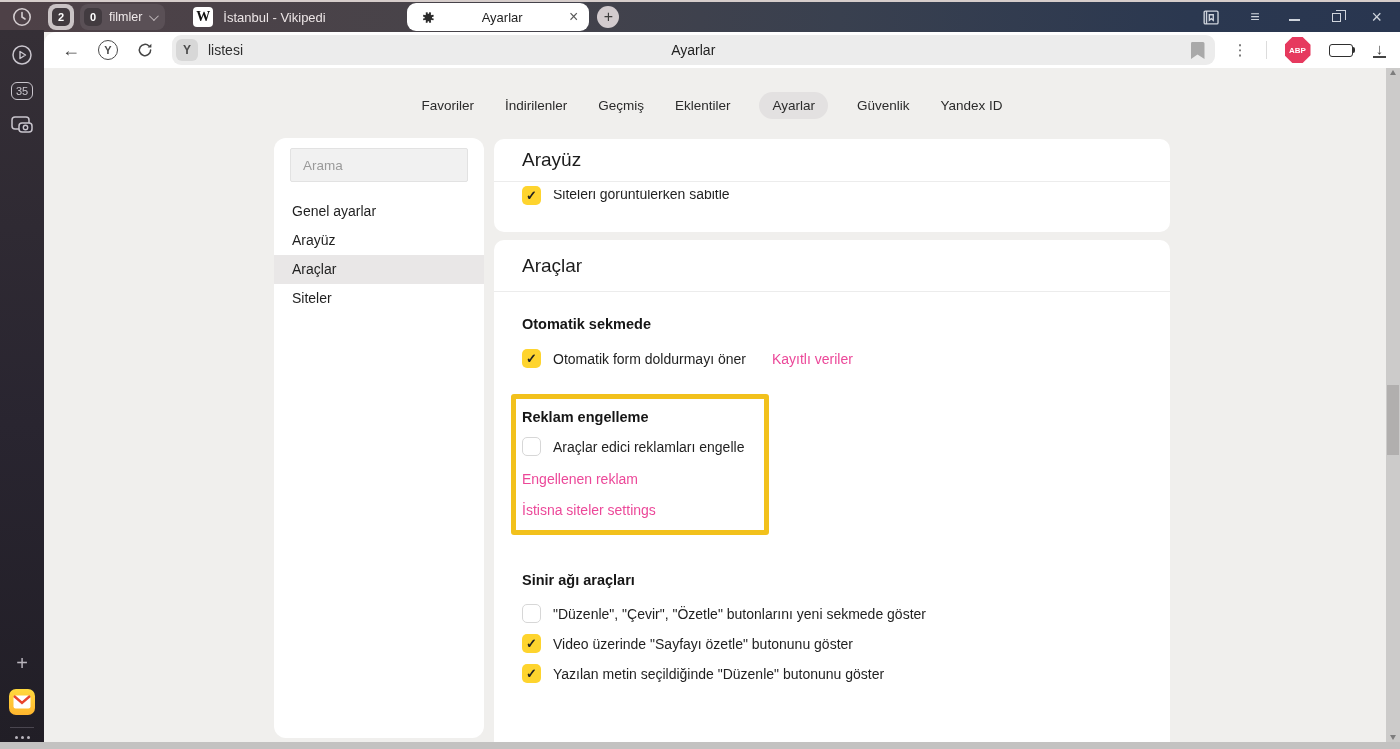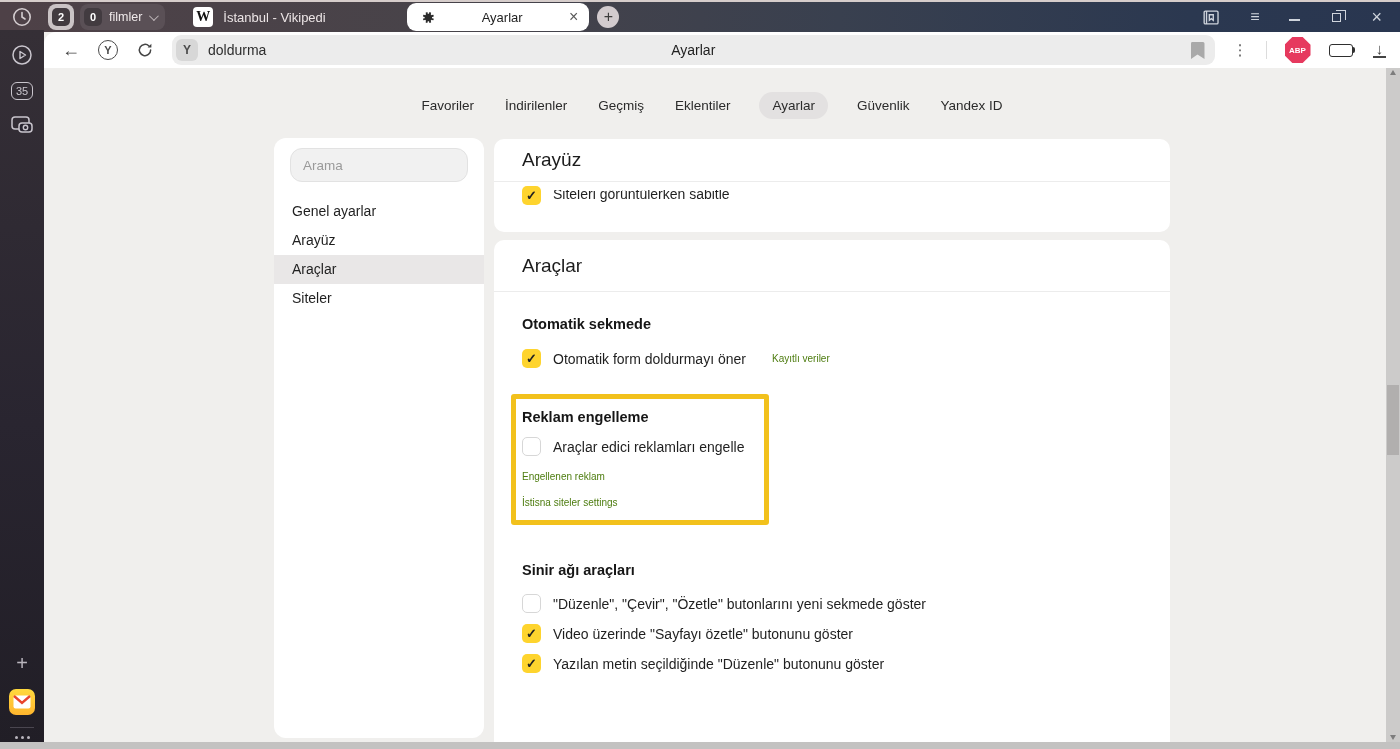--- a/index.html
+++ b/index.html
@@ -82,21 +82,21 @@
 
   
   .content { position:absolute; top:68px; left:44px; width:1356px; height:674px; background:#f0efed; }
   .navtabs { position:absolute; top:24px; left:0; right:20px; display:flex; justify-content:center;
     gap:27px; align-items:center; font-size:13.5px; color:#2b2b2b; }
   .navtabs .nt { padding:6px 2px; white-space:nowrap; }
   .navtabs .nt.active { background:#e3e1e1; border-radius:16px; padding:6px 13px; }
 
   .sidepanel { position:absolute; left:230px; top:70px; width:210px; height:600px; background:#fff; border-radius:12px; }
   .searchbox { position:absolute; top:10px; left:16px; right:16px; height:34px; background:#f1f1f1;
-    border:1px solid #e2e2e2; border-radius:12px; font-family:"Liberation Sans",sans-serif;
+    border:1px solid #e2e2e2; border-radius:2px; font-family:"Liberation Sans",sans-serif;
     font-size:13.5px; color:#333; padding:0 12px; outline:none; }
   .searchbox::placeholder { color:#9a9a9a; }
   .sidemenu { position:absolute; top:59px; left:0; right:0; list-style:none; }
   .sidemenu li { height:29px; line-height:29px; padding-left:18px; font-size:14px; color:#1f1f1f; }
   .sidemenu li.active { background:#e9e7e7; }
 
   .cards { position:absolute; left:450px; top:71px; width:676px; }
   .card { background:#fff; border-radius:10px; }
   .card-header { height:43px; display:flex; align-items:center; padding-left:28px;
     font-size:19px; color:#1c1c1c; border-bottom:1px solid #ececec; }
@@ -110,21 +110,21 @@
   .row { display:flex; align-items:center; gap:12px; font-size:14px; color:#1f1f1f; }
 
   .rowclip { height:49px; overflow:hidden; }
   .rowclip .row { margin-top:4px; padding-left:28px; }
   .cliptext { height:12px; overflow:hidden; }
   .cliptext > span { display:block; margin-top:-4px; line-height:16px; }
 
   .c2body { padding:24px 28px 0; }
   .subhead { font-size:14.5px; font-weight:bold; color:#161616; }
   .autofill-row { margin-top:17px; }
-  .link { color:#4d7c0f; font-size:10px; text-decoration:none; }
+  .link { color:#ec4899; font-size:14px; text-decoration:none; }
   .autofill-row .link { margin-left:14px; }
 
   .hlbox { margin:26px 0 0 -11px; width:258px; border:5px solid #f2c11c; border-radius:3px;
     padding:9px 10px 12px 6px; }
   .hlbox .subhead { margin-top:1px; }
   .hlbox .row { margin-top:12px; }
   .hlbox .link { display:block; margin-top:15px; }
 
   .neural-head { margin-top:37px; }
   .neural-rows .row { margin-top:11px; }
@@ -213,21 +213,21 @@
 
   <div class="toolbar">
     <span class="tb-ico">←</span>
     <span class="ycirc">Y</span>
     <svg width="18" height="18" viewBox="0 0 24 24">
       <path fill="none" stroke="#454545" stroke-width="2" stroke-linecap="round" d="M19.5 12a7.5 7.5 0 1 1-2.2-5.3"></path>
       <path fill="#454545" d="M20.5 3.5 v5 h-5 z"></path>
     </svg>
     <div class="omnibox">
       <span class="omnifav">Y</span>
-      <span class="urltext">doldurma</span>
+      <span class="urltext">listesi</span>
       <span class="omnititle">Ayarlar</span>
       <svg class="omniflag" width="15" height="17" viewBox="0 0 15 17">
         <path fill="#a9a9a9" d="M2 0 h11 a1.5 1.5 0 0 1 1.5 1.5 V17 L7.5 12.5 1 17 V1.5 A1.5 1.5 0 0 1 2 0z"></path>
       </svg>
     </div>
     <span class="vdots">⋮</span>
     <span class="tbdiv"></span>
     <span class="abp">ABP</span>
     <span class="battery">
       <span class="batbody"><span class="batfill"></span></span>

